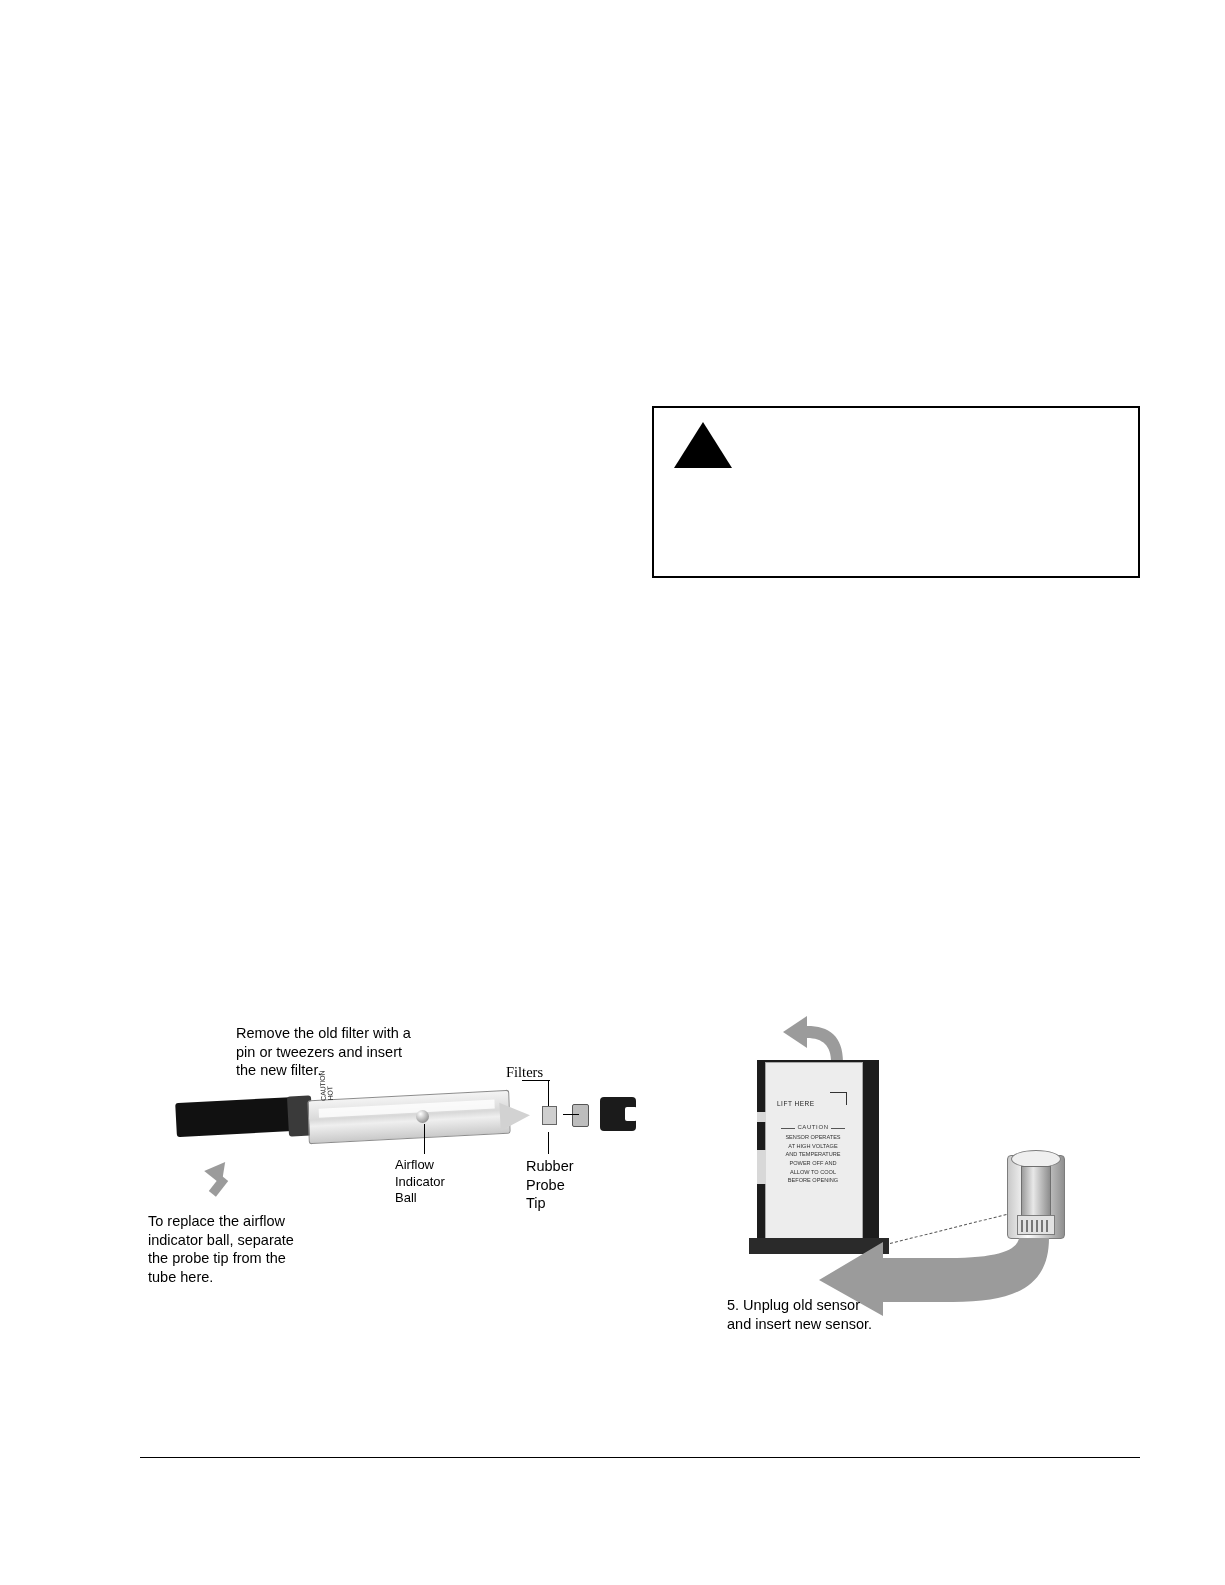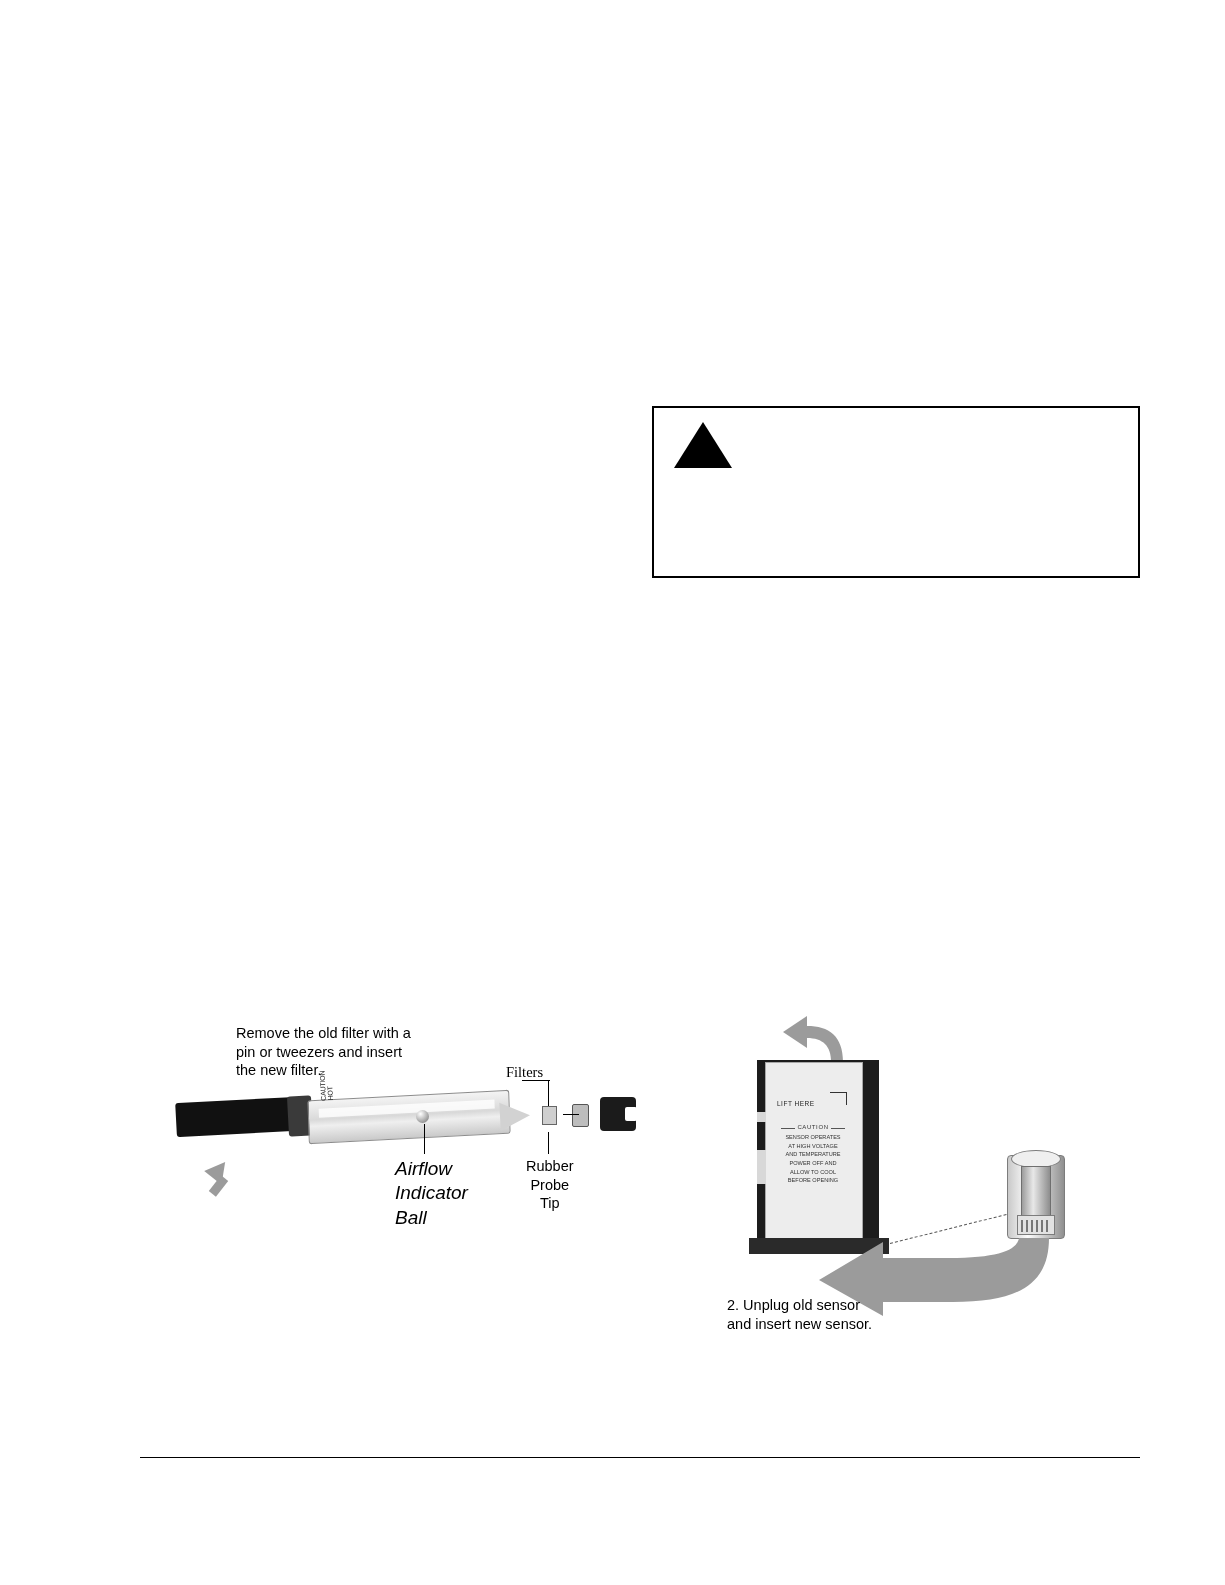--- a/index.html
+++ b/index.html
@@ -70,33 +70,31 @@
     left: 358px;
     top: 63px;
     font-size: 14.5px;
     line-height: 1.28;
     font-family: Liberation Serif, serif;
   }
   .cap-airflow {
     position: absolute;
     left: 247px;
     top: 157px;
-    font-size: 19px;
+    font-size: 13px;
     line-height: 1.28;
     white-space: pre-line;
-    font-style: italic;
   }
   .cap-rubber {
     position: absolute;
     left: 378px;
     top: 157px;
     font-size: 14.5px;
     line-height: 1.28;
     white-space: pre-line;
-    text-align: center;
   }
   .cap-replace {
     position: absolute;
     left: 0px;
     top: 212px;
     width: 190px;
     font-size: 14.5px;
     line-height: 1.28;
     white-space: pre-line;
   }
@@ -474,20 +472,24 @@
   <div class="cap-airflow">Airflow
 Indicator
 Ball</div>
   <div class="cap-rubber">Rubber
 Probe
 Tip</div>
 
   <div class="gray-arrow-sm"></div>
   <div class="gray-arrow-sm-tail"></div>
 
+  <div class="cap-replace">To replace the airflow
+indicator ball, separate
+the probe tip from the
+tube here.</div>
 </div>
 
 <div class="fig-right">
 
 
   <svg class="arrow-up-gray" viewBox="0 0 80 54">
     <path d="M62,52 C62,26 48,16 26,16 L26,6 L2,22 L26,38 L26,28 C42,28 50,36 50,52 Z" fill="#9b9b9b"></path>
   </svg>
 
   <div class="analyzer-body"></div>
@@ -512,17 +514,17 @@
   <div class="sensor-can-inner"></div>
   <div class="sensor-can-base"></div>
   <div class="sensor-pins"></div>
 
   <div class="dotted-line"></div>
 
   <svg class="arrow-big-gray" viewBox="0 0 240 86">
     <path d="M236,6 C236,52 206,70 140,70 L70,70 L70,84 L6,48 L70,10 L70,26 L136,26 C186,26 204,18 206,6 Z" fill="#9b9b9b"></path>
   </svg>
 
-  <div class="cap-step2">2.  Unplug old sensor
+  <div class="cap-step2">5.  Unplug old sensor
      and insert new sensor.</div>
 </div>
 
 <div class="footer-rule"></div>
 
 </body></html>

